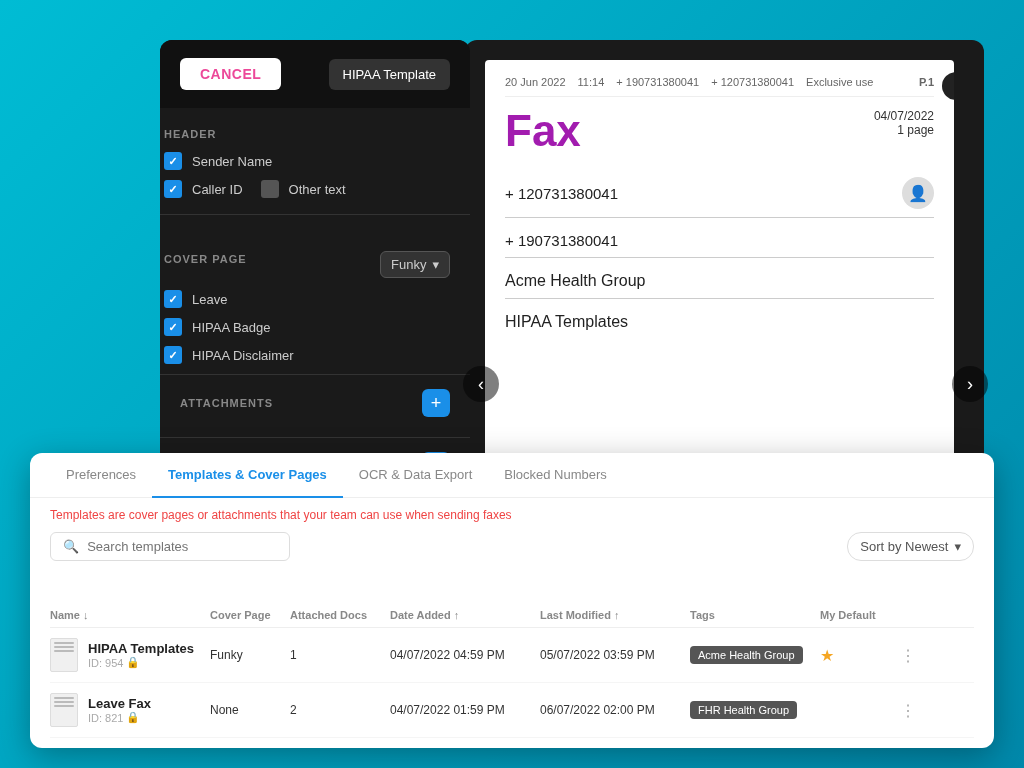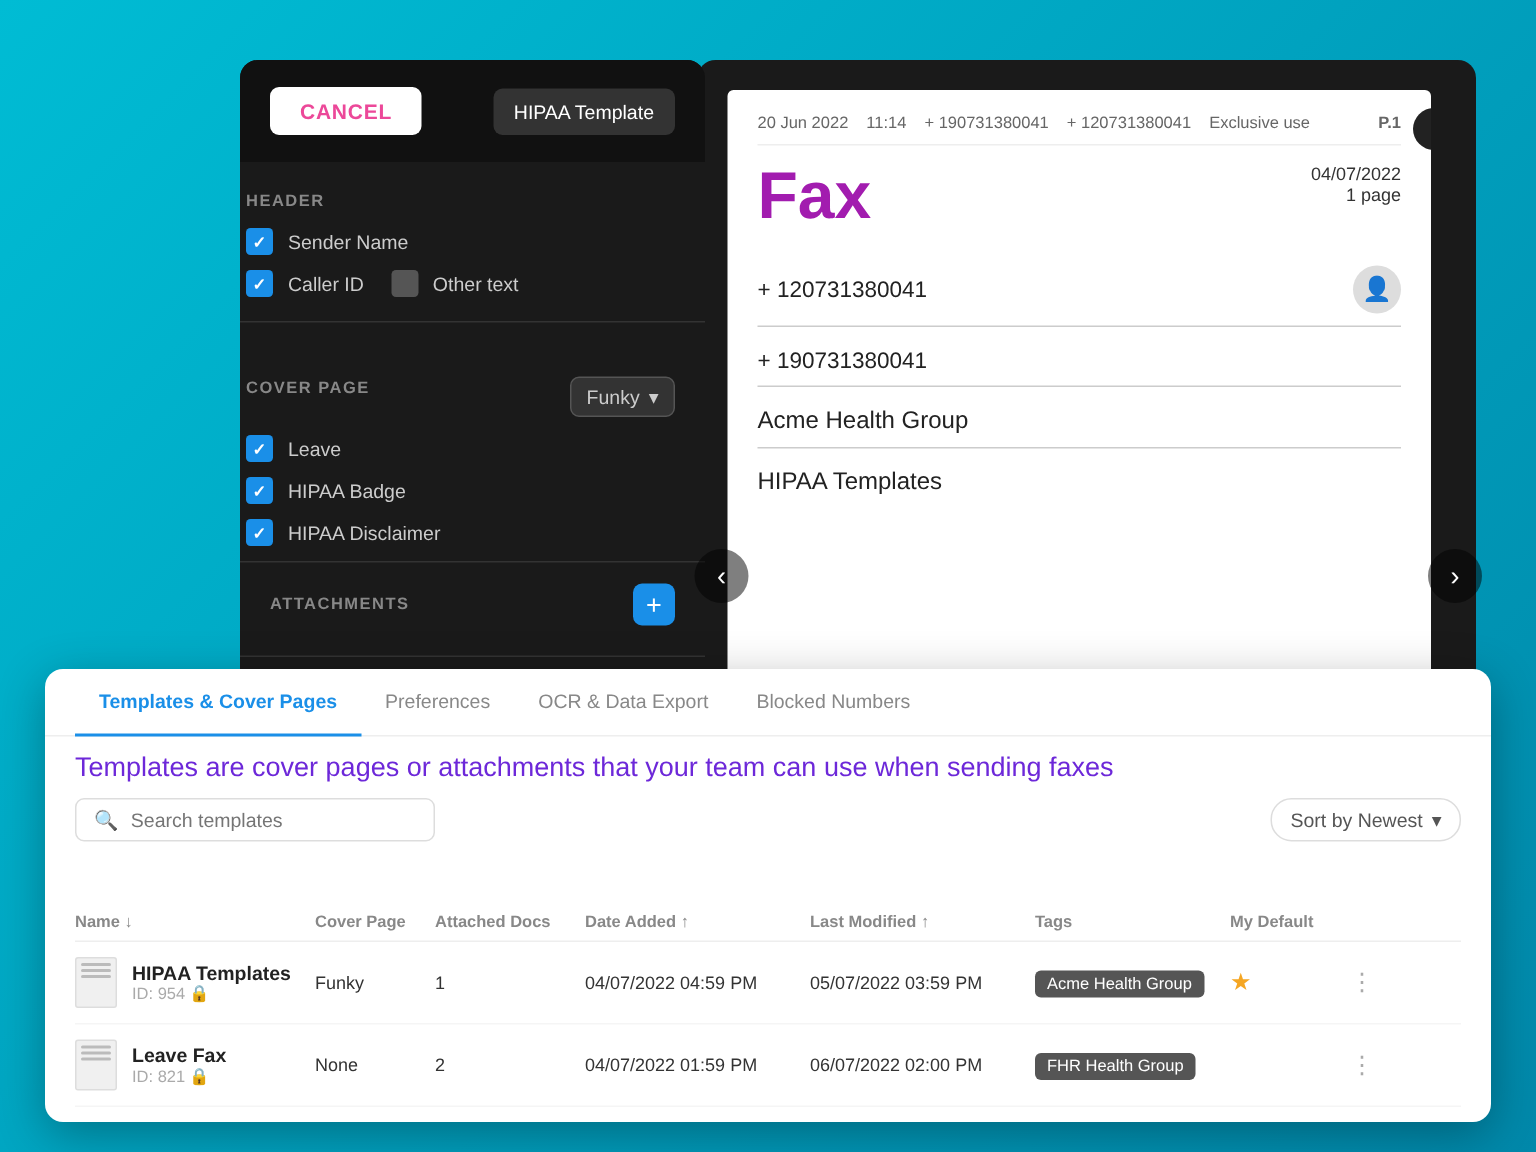--- a/index.html
+++ b/index.html
@@ -319,22 +319,22 @@
       color: #1a8fe8;
       border-bottom-color: #1a8fe8;
       font-weight: 600;
     }
 
     .panel-body {
       padding: 10px 20px;
     }
 
     .panel-description {
-      font-size: 18px;
-      color: #6d28d9;
+      font-size: 12px;
+      color: #ef4444;
       margin-bottom: 10px;
     }
 
     .search-sort-row {
       display: flex;
       align-items: center;
       justify-content: space-between;
       margin-bottom: 12px;
     }
 
@@ -574,22 +574,22 @@
 <div class="nav-arrow nav-arrow-left">
   <span>‹</span>
 </div>
 <div class="nav-arrow nav-arrow-right">
   <span>›</span>
 </div>
 
 <div class="bottom-panel">
 
   <div class="tabs-row">
+    <div class="tab-item">Preferences</div>
     <div class="tab-item active">Templates &amp; Cover Pages</div>
-    <div class="tab-item">Preferences</div>
     <div class="tab-item">OCR &amp; Data Export</div>
     <div class="tab-item">Blocked Numbers</div>
   </div>
 
   <div class="panel-body">
     <div class="panel-description">Templates are cover pages or attachments that your team can use when sending faxes</div>
 
     <div class="search-sort-row">
       <div class="search-box">
         <span style="color:#aaa;font-size:13px;">🔍</span>

